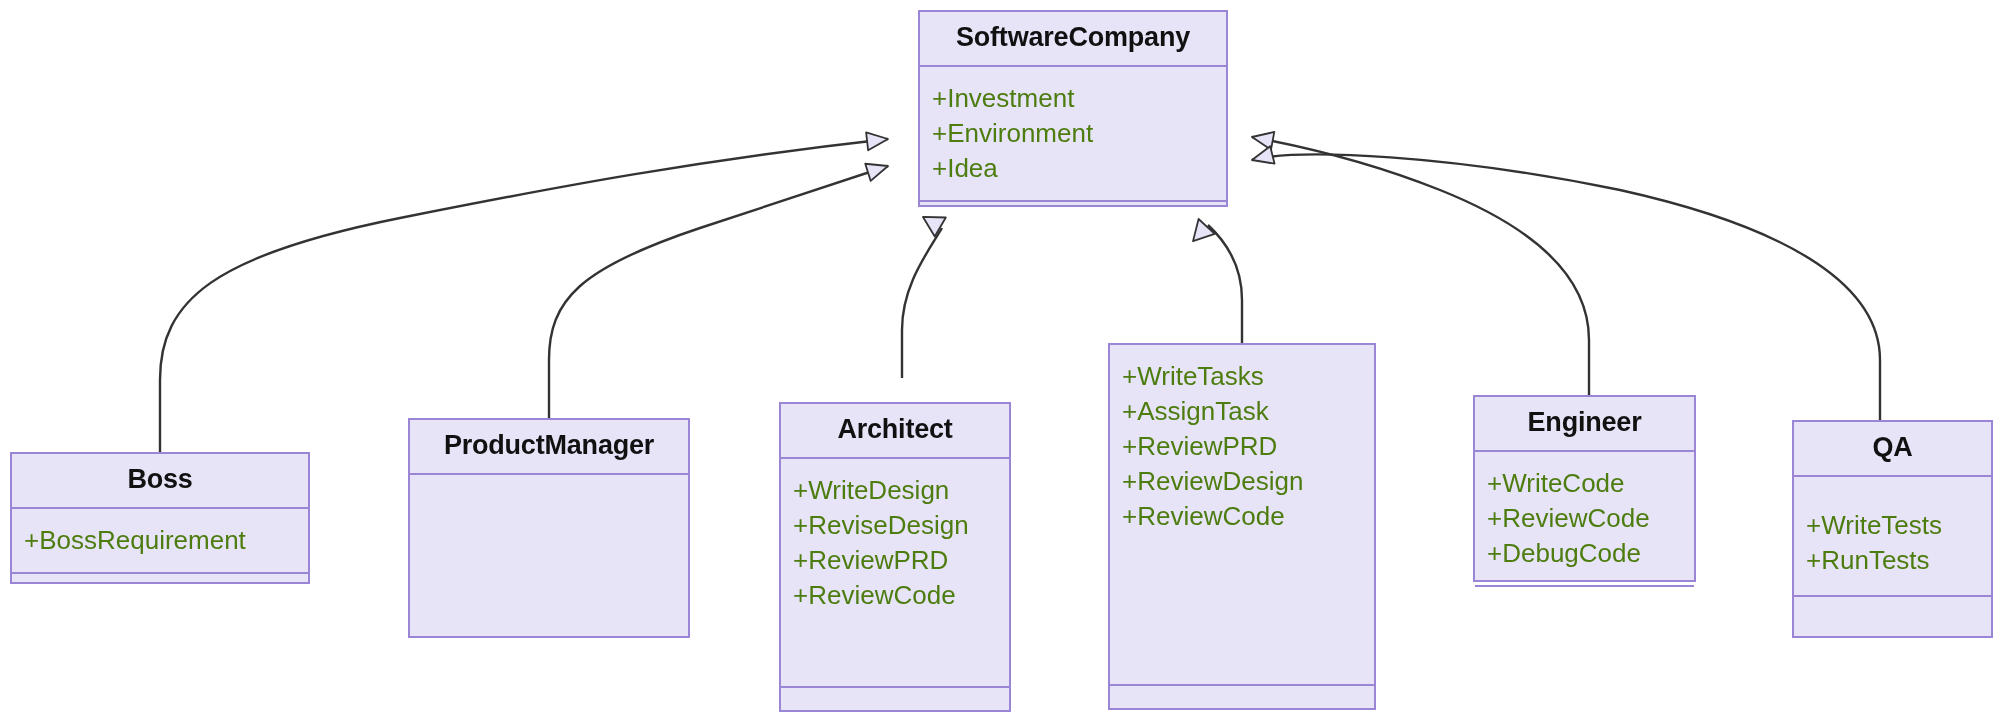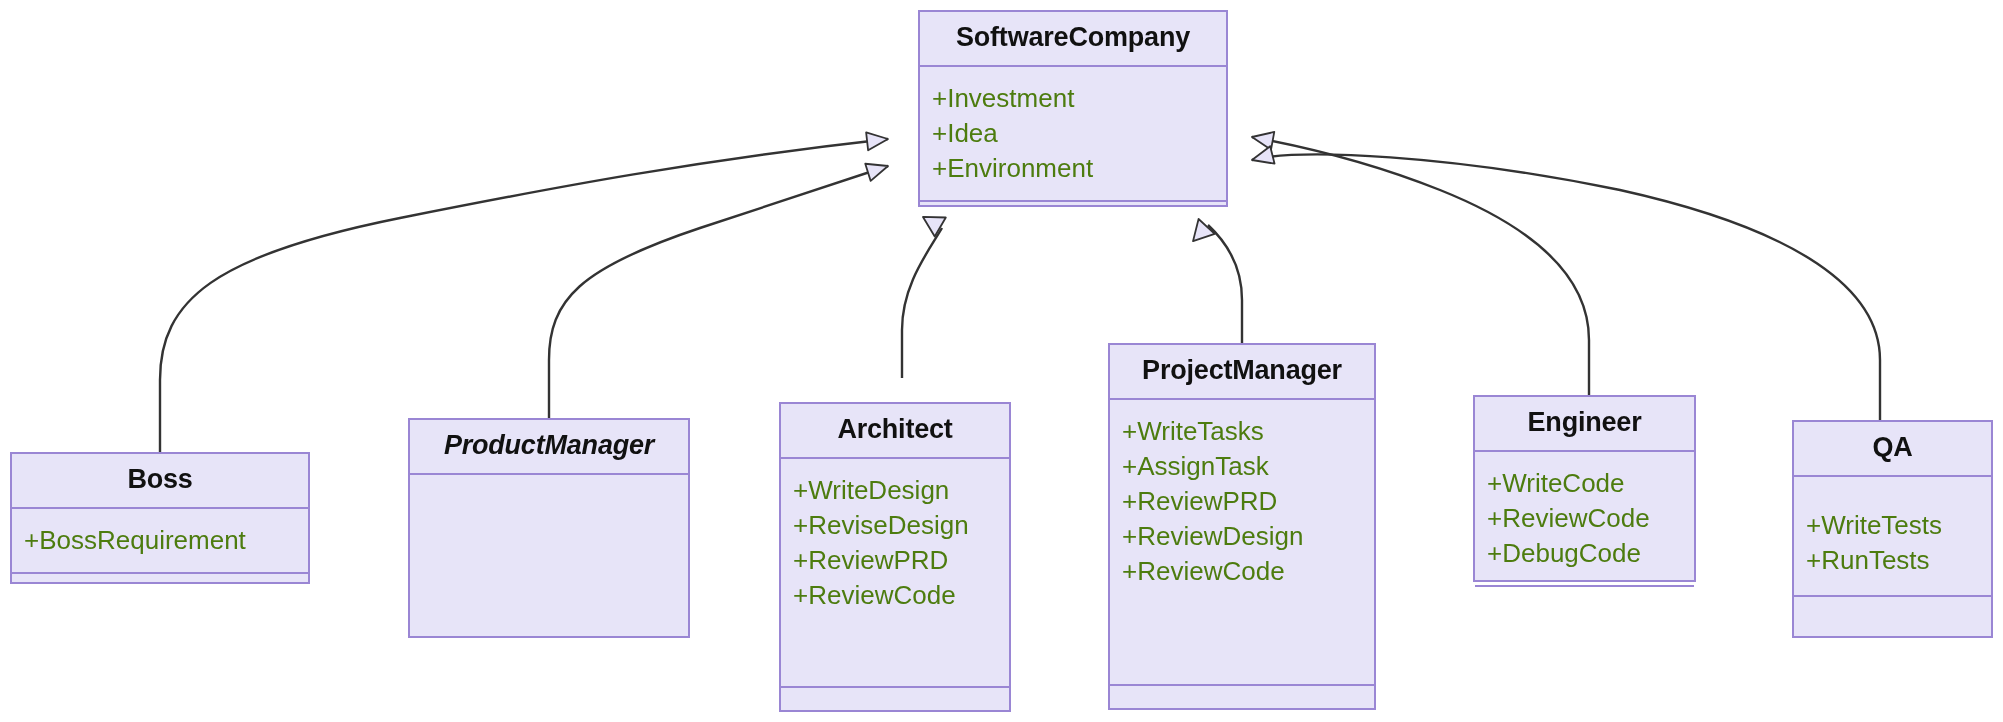--- a/index.html
+++ b/index.html
@@ -101,52 +101,51 @@
       <path d="M 1589,395 L 1589,340 C 1589,280 1540,230 1440,190 C 1360,158 1290,144 1252,137" marker-end="url(#genArrowGeneric)"></path>
 
       <path d="M 1880,420 L 1880,360 C 1880,290 1800,230 1620,190 C 1450,155 1300,148 1252,160" marker-end="url(#genArrowGeneric)"></path>
     </g>
   </svg>
 
   <div class="uml-class" style="left:918px; top:10px; width:310px; height:197px;">
     <div class="class-title">SoftwareCompany</div>
     <div class="class-attributes">
       <div class="member">+Investment</div>
+      <div class="member">+Environment</div>
       <div class="member">+Idea</div>
-      <div class="member">+Environment</div>
     </div>
     <div class="class-methods"></div>
   </div>
 
   <div class="uml-class" style="left:10px; top:452px; width:300px; height:132px;">
     <div class="class-title">Boss</div>
     <div class="class-attributes">
       <div class="member">+BossRequirement</div>
     </div>
     <div class="class-methods"></div>
   </div>
 
-  <div class="uml-class" style="left:408px; top:418px; width:282px; height:220px;font-style:italic;">
+  <div class="uml-class" style="left:408px; top:418px; width:282px; height:220px;">
     <div class="class-title">ProductManager</div>
     <div class="class-methods"></div>
   </div>
 
   <div class="uml-class" style="left:779px; top:378px; width:232px; height:310px;margin-top:24px;">
     <div class="class-title">Architect</div>
     <div class="class-attributes">
       <div class="member">+WriteDesign</div>
       <div class="member">+ReviseDesign</div>
       <div class="member">+ReviewPRD</div>
       <div class="member">+ReviewCode</div>
     </div>
     <div class="class-methods"></div>
   </div>
 
   <div class="uml-class" style="left:1108px; top:343px; width:268px; height:367px;">
-    <div class="class-title">ProjectManager</div>
     <div class="class-attributes">
       <div class="member">+WriteTasks</div>
       <div class="member">+AssignTask</div>
       <div class="member">+ReviewPRD</div>
       <div class="member">+ReviewDesign</div>
       <div class="member">+ReviewCode</div>
     </div>
     <div class="class-methods"></div>
   </div>
 

